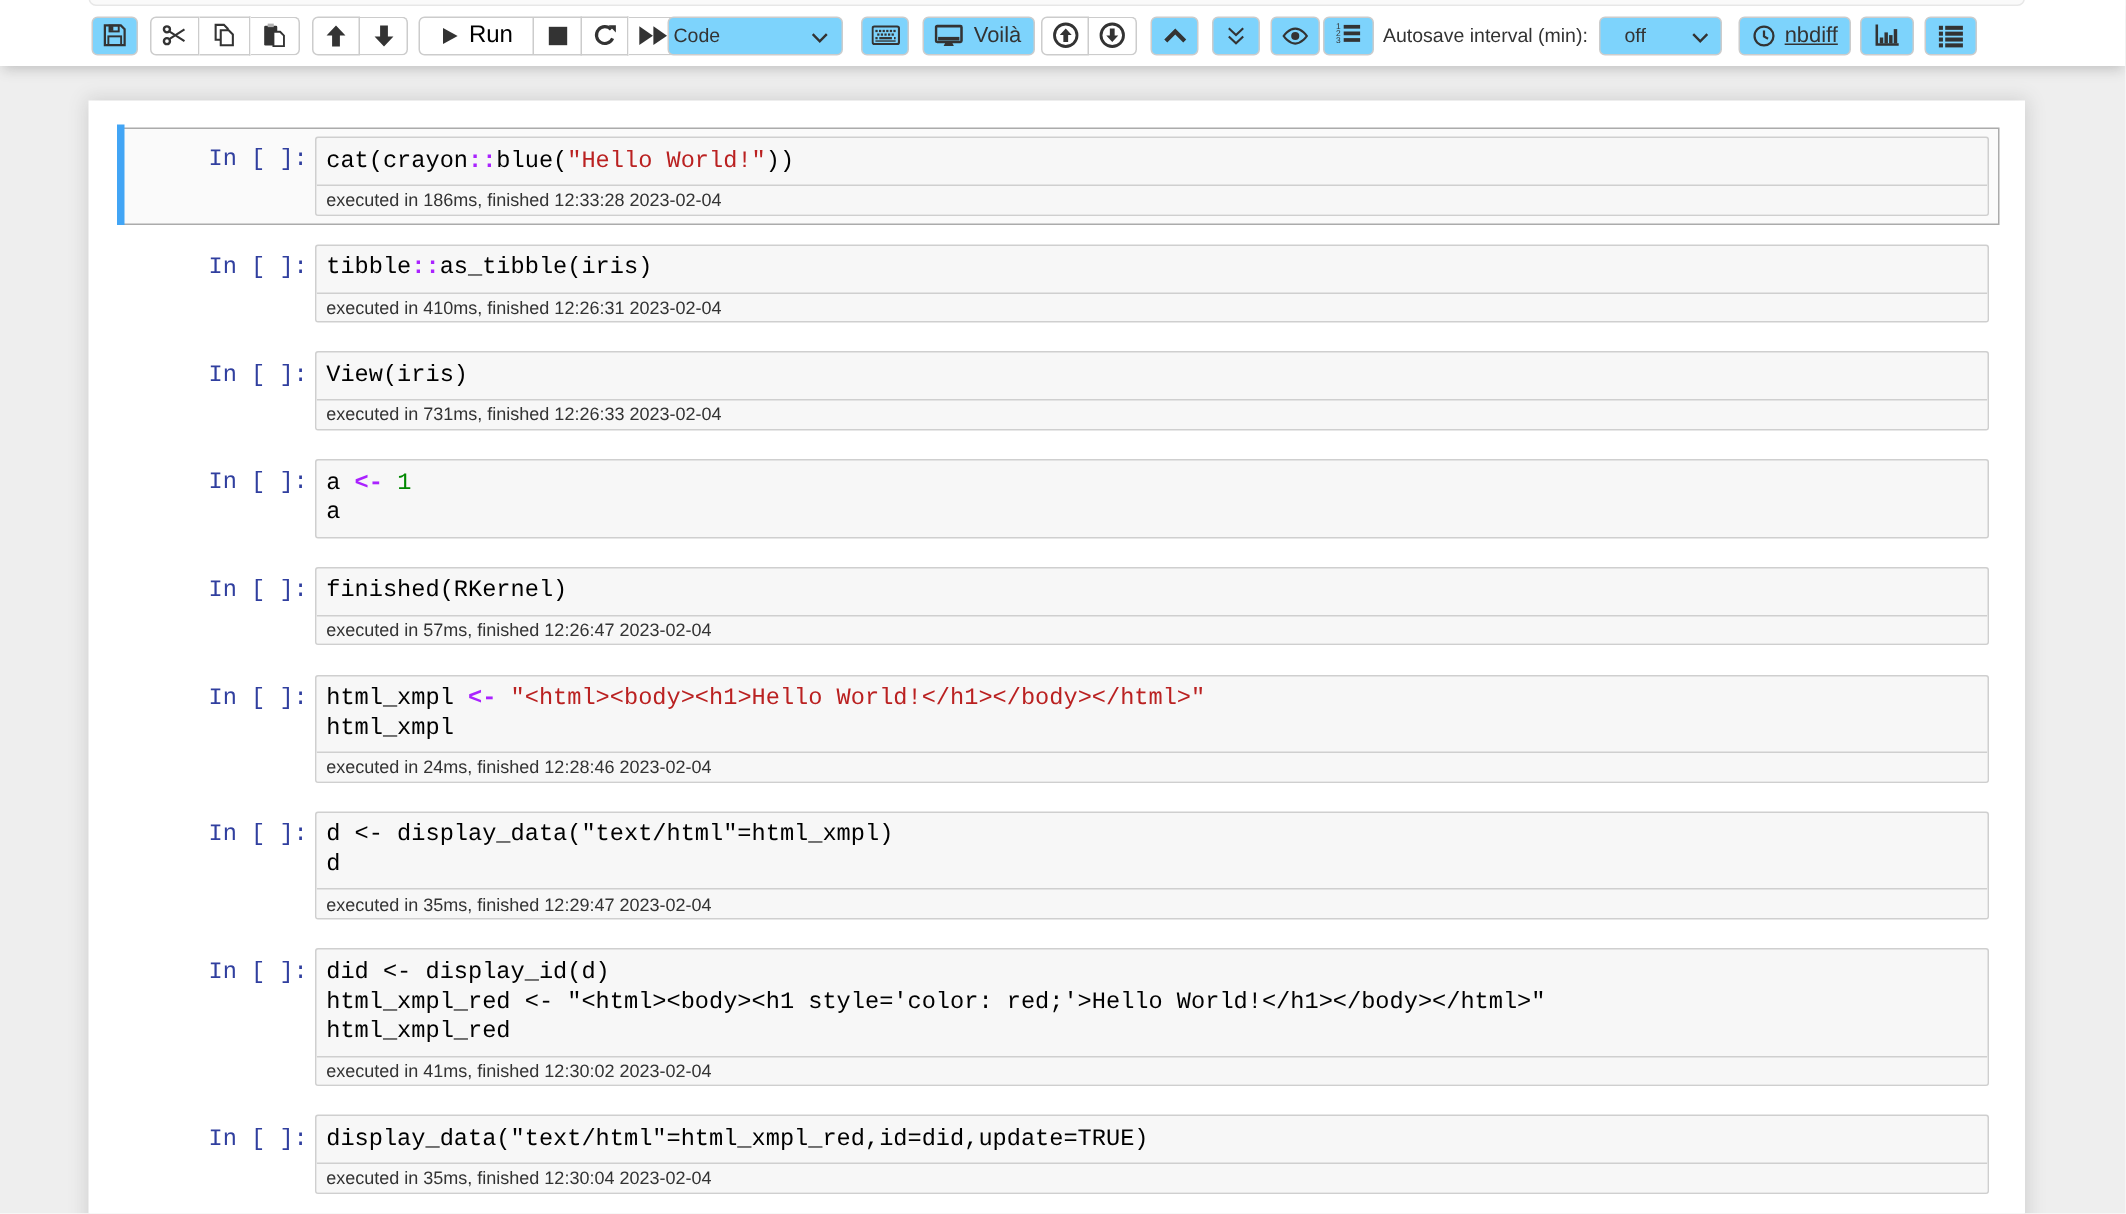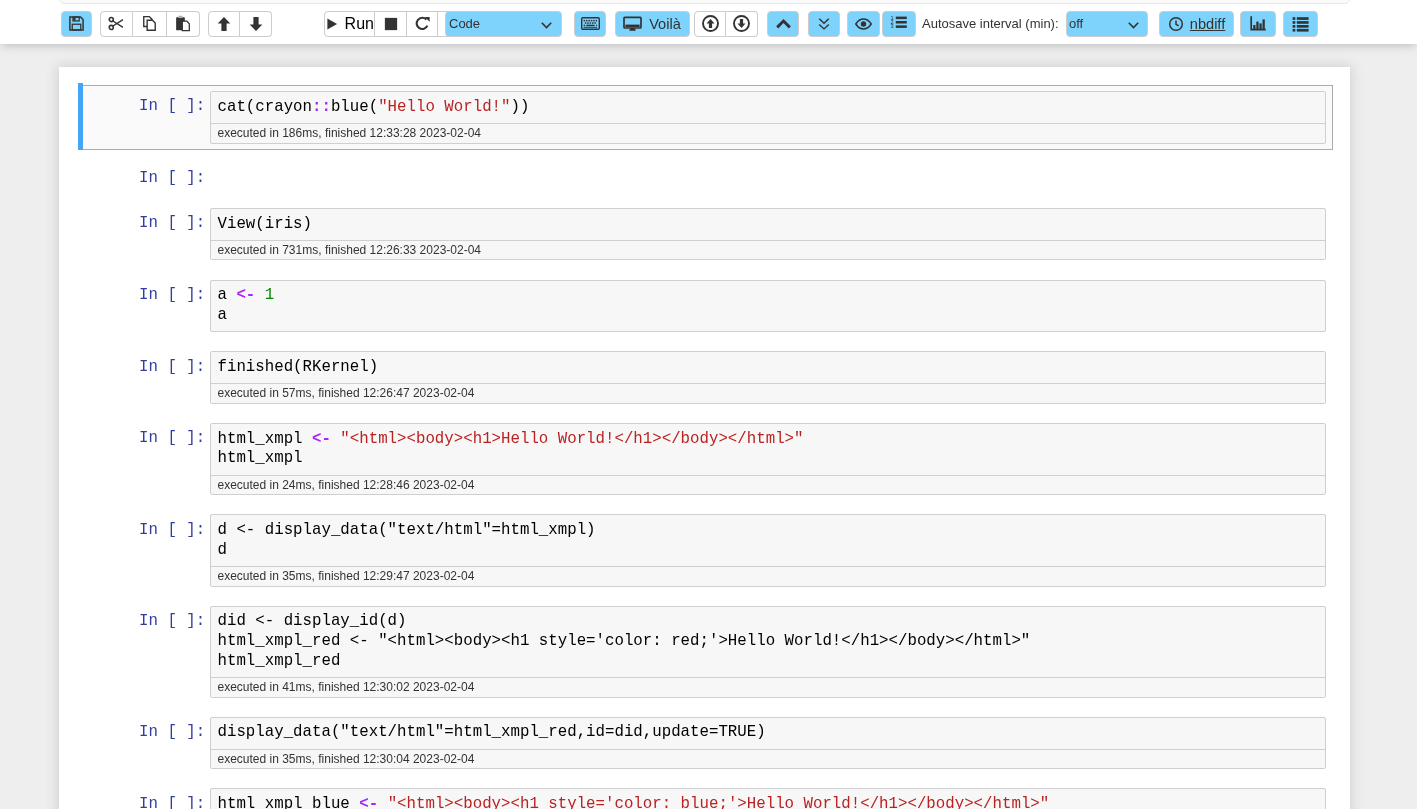--- a/index.html
+++ b/index.html
@@ -112,21 +112,21 @@
           <path d="M8 1 L14.3 7.6 H10.6 V15 H5.4 V7.6 H1.7 Z"></path>
         </svg>
       </div>
     <div class="gb" style="width:32px;">
         <svg class="ic" width="16" height="16" viewBox="0 0 16 16" fill="#333">
           <path d="M8 15 L14.3 8.4 H10.6 V1 H5.4 V8.4 H1.7 Z"></path>
         </svg>
       </div>
   </div>
   <div class="grp" style="left:279.3px;">
-    <div class="gb" style="width:51px;margin-left:45px;">
+    <div class="gb" style="width:77px;">
         <svg class="ic" width="12" height="12" viewBox="0 0 16 16" fill="#333">
           <path d="M1.8 0.8 L14.8 8 L1.8 15.2 Z"></path>
         </svg>
         <span style="margin-left:7px;">Run</span>
       </div>
     <div class="gb" style="width:32.2px;">
         <svg class="ic" width="14" height="14" viewBox="0 0 16 16" fill="#333">
           <rect x="1" y="1" width="14" height="14"></rect>
         </svg>
       </div>
@@ -214,21 +214,21 @@
           <rect x="5.8" y="1.6" width="11" height="2.5"></rect>
           <rect x="5.8" y="6" width="11" height="2.5"></rect>
           <rect x="5.8" y="10.4" width="11" height="2.5"></rect>
           <text x="0.6" y="4.6" font-size="5.6" font-family="Liberation Sans">1</text>
           <text x="0.6" y="9" font-size="5.6" font-family="Liberation Sans">2</text>
           <text x="0.6" y="13.4" font-size="5.6" font-family="Liberation Sans">3</text>
         </g>
       </svg>
   </div>
   <div class="tlabel" style="left:922px;">Autosave interval (min):</div>
-  <div class="tbtn" style="left:1066px;width:82px;justify-content:flex-start;padding-left:2px;font-size:13px;">off
+  <div class="tbtn" style="left:1066px;width:82px;justify-content:flex-start;padding-left:16px;font-size:13px;">off
     <svg class="ic" width="11" height="7" viewBox="0 0 11 7" style="position:absolute;right:8px;top:10px;" fill="none" stroke="#333" stroke-width="1.6">
         <path d="M0.8 0.8 L5.5 5.6 L10.2 0.8"></path>
       </svg>
   </div>
   <div class="tbtn" style="left:1159px;width:75px;text-decoration:underline;">
     <svg class="ic" width="16" height="16" viewBox="0 0 16 16" fill="none" stroke="#333" style="margin-right:6px;">
         <circle cx="8" cy="8" r="6.3" stroke-width="1.5"></circle>
         <path d="M8 4.4 V8.3 L10.7 9.8" stroke-width="1.5"></path>
       </svg>nbdiff
   </div>
@@ -262,20 +262,24 @@
   <div id="nbcontainer">
     <div class="cell selected">
       <div class="prompt">In [ ]:</div>
       <div class="inputwrap">
         <div class="code">cat(crayon<span class="op">::</span>blue(<span class="str">"Hello World!"</span>))</div>
         <div class="etime">executed in 186ms, finished 12:33:28 2023-02-04</div>
       </div>
     </div>
     <div class="cell">
       <div class="prompt">In [ ]:</div>
+      <div class="inputwrap">
+        <div class="code">tibble<span class="op">::</span>as_tibble(iris)</div>
+        <div class="etime">executed in 410ms, finished 12:26:31 2023-02-04</div>
+      </div>
     </div>
     <div class="cell">
       <div class="prompt">In [ ]:</div>
       <div class="inputwrap">
         <div class="code">View(iris)</div>
         <div class="etime">executed in 731ms, finished 12:26:33 2023-02-04</div>
       </div>
     </div>
     <div class="cell">
       <div class="prompt">In [ ]:</div>

